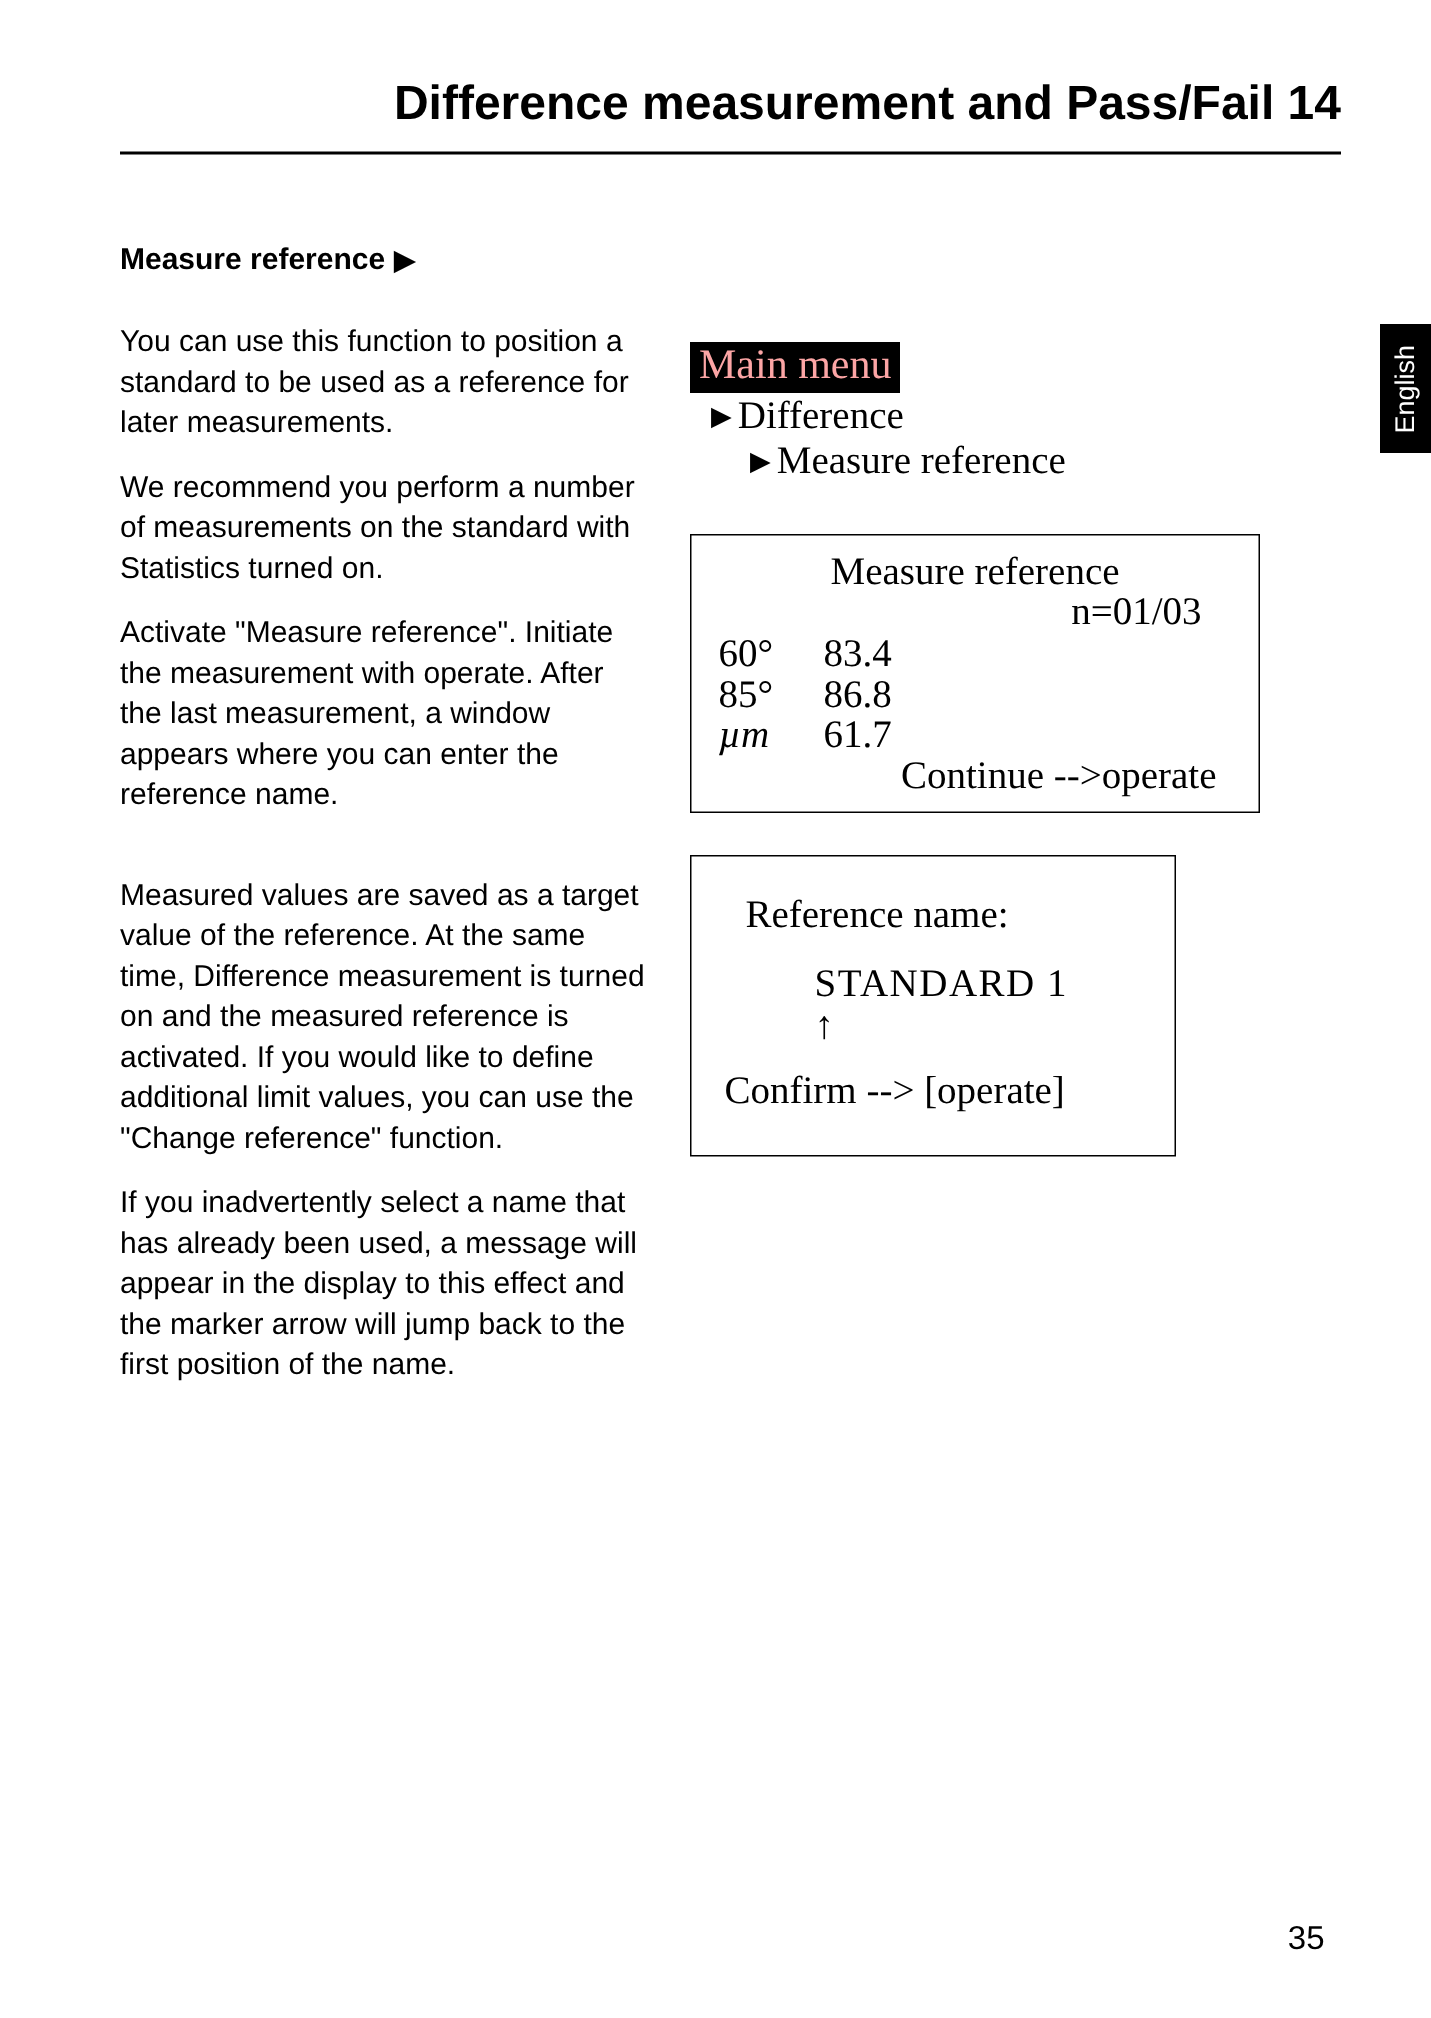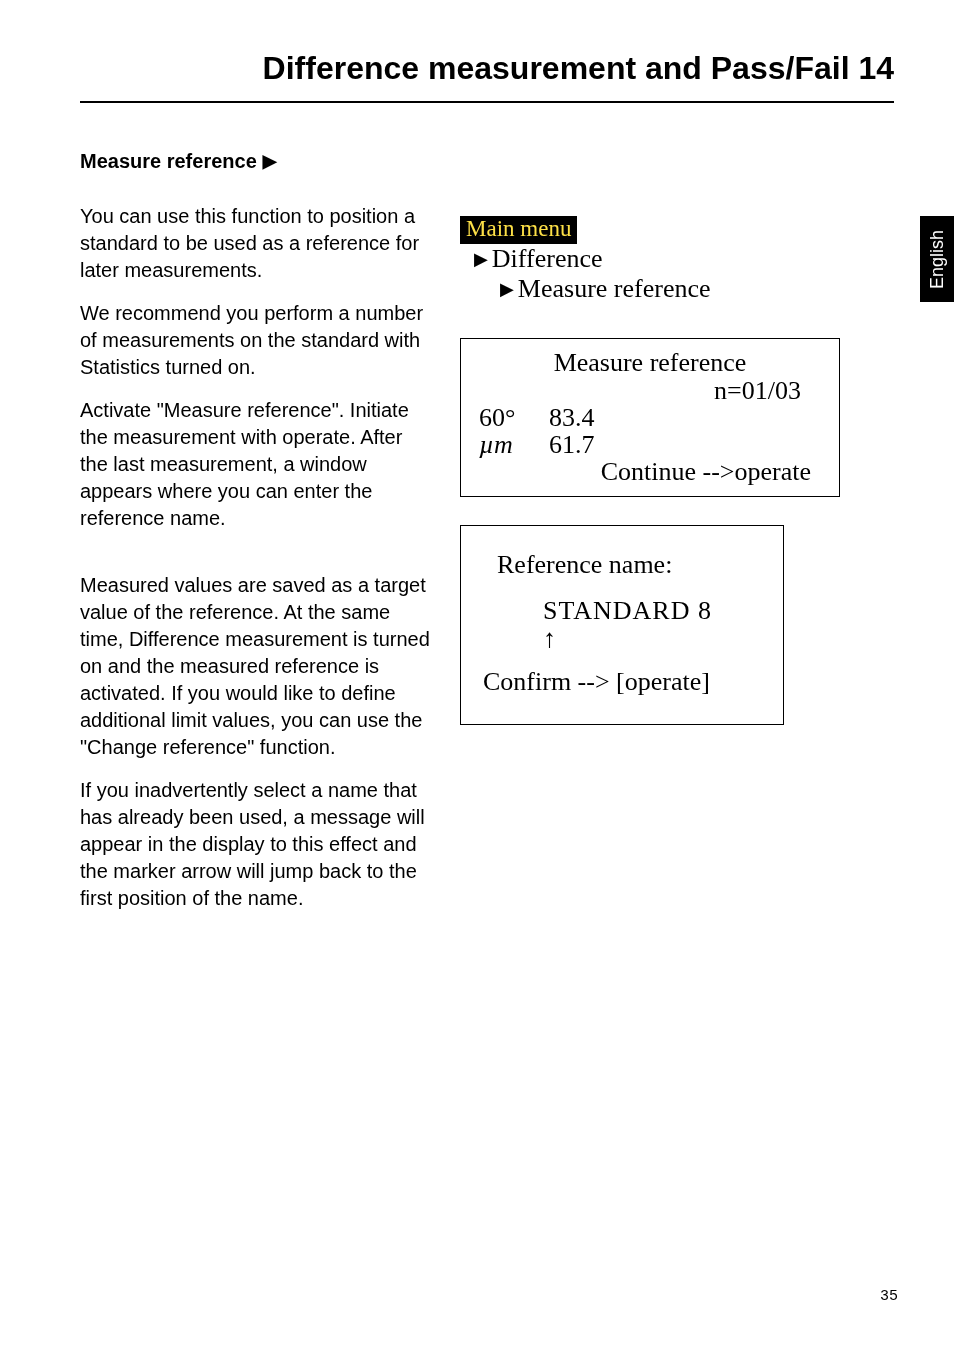--- a/index.html
+++ b/index.html
@@ -15,21 +15,21 @@
     padding: 50px 60px 30px 80px;
     position: relative;
     height: 100%;
   }
   .title {
     font-size: 32px;
     font-weight: bold;
     text-align: right;
     padding-bottom: 14px;
     border-bottom: 2px solid #000;
-    margin-bottom: 45px;
+    margin-bottom: 57px;
   }
   .cols {
     display: flex;
     gap: 30px;
   }
   .left {
     flex: 0 0 350px;
     font-size: 20px;
     line-height: 1.35;
   }
@@ -70,23 +70,23 @@
     font-family: "Times New Roman", serif;
     font-size: 26px;
     font-stretch: condensed;
     line-height: 1.15;
     margin-top: 68px;
     margin-bottom: 34px;
   }
   .bc-root {
     display: inline-block;
     background: #000;
-    color: #fde047;
+    color: #fca5a5;
     padding: 0 6px 2px 6px;
-    font-size: 23px;
+    font-size: 28px;
   }
   .bc-row { display: flex; align-items: center; }
   .bc-indent1 { padding-left: 14px; }
   .bc-indent2 { padding-left: 40px; }
   .bc-tri { margin-right: 4px; font-size: 18px; }
 
   .lcd-box {
     border: 1.5px solid #000;
     padding: 10px 18px 10px 18px;
     font-family: "Times New Roman", serif;
@@ -111,23 +111,22 @@
     width: 324px;
   }
   .lcd2-title { margin-bottom: 12px; padding-left: 14px; }
   .lcd2-name { padding-left: 60px; letter-spacing: 1px; }
   .lcd2-arrow { padding-left: 60px; margin-bottom: 14px; line-height: 0.9; }
   .lcd2-confirm { }
 
   .page-num {
     position: absolute;
     bottom: 40px;
-    right: 56px;
-    font-size: 15px;
-    font-family: Liberation Mono, monospace;
+    right: 71px;
+    font-size: 22px;
   }
 </style>
 </head>
 <body>
 
 <div class="page">
   <div class="title">Difference measurement and Pass/Fail 14</div>
 
   <div class="side-tab">English</div>
 
@@ -161,32 +160,36 @@
       </div>
 
       <div class="lcd-box">
         <div class="lcd-title">Measure reference</div>
         <div class="lcd-n">n=01/03</div>
         <div class="lcd-row">
           <span class="lcd-col1">60°</span>
           <span class="lcd-col2">83.4</span>
         </div>
         <div class="lcd-row">
+          <span class="lcd-col1">85°</span>
+          <span class="lcd-col2">86.8</span>
+        </div>
+        <div class="lcd-row">
           <span class="lcd-col1" style="font-style:italic">µm</span>
           <span class="lcd-col2">61.7</span>
         </div>
         <div class="lcd-continue">
           <span>Continue  --&gt;</span>
           <span>operate</span>
         </div>
       </div>
 
       <div class="lcd-box2">
         <div class="lcd2-title">Reference name:</div>
-        <div class="lcd2-name">STANDARD  8</div>
+        <div class="lcd2-name">STANDARD  1</div>
         <div class="lcd2-arrow">↑</div>
         <div class="lcd2-confirm">Confirm --&gt; [operate]</div>
       </div>
 
     </div>
   </div>
 
   <div class="page-num">35</div>
 </div>
 

